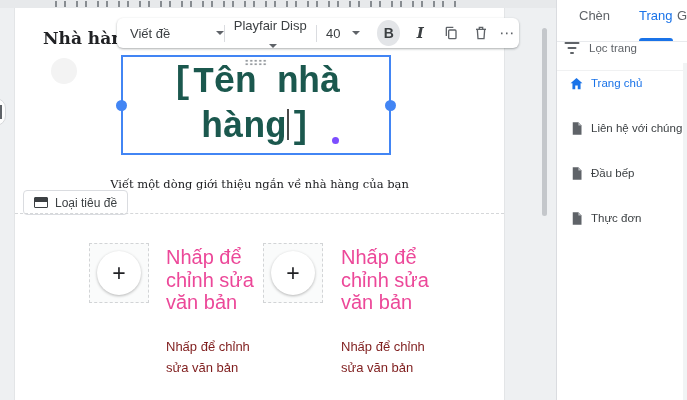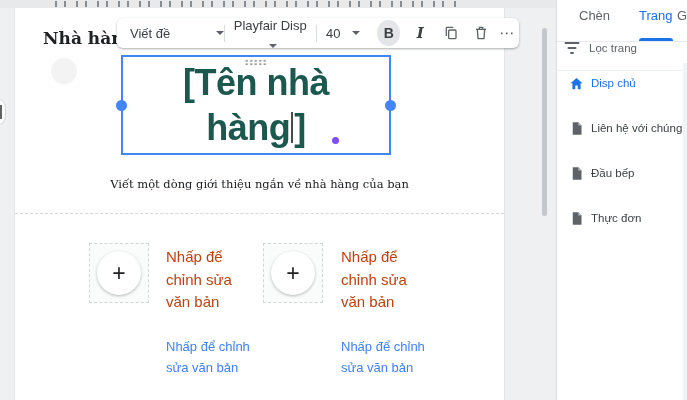--- a/index.html
+++ b/index.html
@@ -38,21 +38,21 @@
   .icon-btn { margin-left:7px; }
   .more-btn { margin-left:3px; font-size:15px; color:#5f6368; letter-spacing:1px; }
 
   
   .textbox { position:absolute; left:122px; top:57px; width:270px; height:100px;
     border:2px solid #4285f4; cursor:text; }
   .handle { position:absolute; width:11px; height:11px; border-radius:50%; background:#4285f4; top:43px; }
   .handle.left { left:-7px; } .handle.right { right:-7px; }
   .dragdots { position:absolute; left:50%; transform:translateX(-50%); top:2px; width:23px; height:7px;
     background-image:radial-gradient(#8d9297 1px, transparent 1.2px); background-size:4.5px 3.5px; cursor:grab; }
-  .title-text { width:100%; text-align:center; padding-top:3px; font-family:Liberation Sans, sans-serif;
+  .title-text { width:100%; text-align:center; padding-top:3px; font-family:Liberation Mono, monospace;
     font-weight:bold; font-size:36px; line-height:45px; color:#1b584e; letter-spacing:-0.5px; }
   .text-caret { display:inline-block; width:2px; height:31px; background:#4a4a4a; vertical-align:-3px; margin:0 1px; }
   .collab-dot { position:absolute; left:209px; top:80px; width:7px; height:7px; border-radius:50%; background:#7c4dff; }
 
   .subtitle { position:absolute; left:14px; top:163px; width:491px; text-align:center;
     font-family:"DejaVu Serif", serif; font-size:11.5px; color:#202124; cursor:text; }
 
   .header-type-btn { position:absolute; left:22px; top:190px; height:25px; padding:0 10px;
     background:#fff; border:1px solid #dadce0; border-radius:4px; display:flex; align-items:center; gap:7px; cursor:pointer; }
   .header-type-btn .hticon { width:14px; height:11px; border:1.5px solid #3c4043; border-radius:1px; position:relative; }
@@ -61,25 +61,25 @@
 
   .section-divider { position:absolute; left:14px; top:213px; width:491px; border-top:1px dashed #d5d7d9; }
 
   
   .dash-square { position:absolute; width:60px; height:60px; top:243px; background:#fafbfb;
     border:1px dashed #d2d4d6; display:flex; align-items:center; justify-content:center; }
   .sq-a { left:88px; } .sq-b { left:262px; }
   .plus-circle { width:44px; height:44px; border-radius:50%; background:#fff;
     box-shadow:0 1px 3px rgba(0,0,0,.28); display:flex; align-items:center; justify-content:center;
     font-size:23px; font-weight:300; color:#202124; cursor:pointer; }
-  .teal-text { position:absolute; top:246px; width:95px; font-size:15px; line-height:22.5px;
-    font-weight:500; color:#c2410c; cursor:text; }
+  .teal-text { position:absolute; top:246px; width:95px; font-size:20px; line-height:22.5px;
+    font-weight:500; color:#ec4899; cursor:text; }
   .tt-a { left:165px; } .tt-b { left:340px; }
   .gray-text { position:absolute; top:336px; width:110px; font-size:13px; line-height:21px;
-    color:#3b82f6; cursor:text; }
+    color:#7f1d1d; cursor:text; }
   .gt-a { left:165px; } .gt-b { left:340px; }
 
   
   .edge-btn { position:absolute; left:-14px; top:98px; width:20px; height:28px; border-radius:10px;
     background:#fdfdfd; border:1px solid #d7d9db; cursor:pointer; }
   .edge-btn::after { content:""; position:absolute; right:3px; top:6px; width:2px; height:14px; background:#5f6368; }
 
   
   .scroll-thumb { position:absolute; left:542px; top:28px; width:5px; height:188px;
     background:#c4c7cb; border-radius:3px; cursor:pointer; }
@@ -124,20 +124,24 @@
       <div class="handle right"></div>
       <div class="title-text">
         <span>[Tên nhà</span><br>
         <span>hàng</span><span class="text-caret"></span><span>]</span>
       </div>
       <div class="collab-dot"></div>
     </div>
 
     <div class="subtitle" style="left:0; top:169px; width:489px;">Viết một dòng giới thiệu ngắn về nhà hàng của bạn</div>
 
+    <div class="header-type-btn" style="left:8px; top:182px;">
+      <span class="hticon"></span>
+      <span class="htlabel">Loại tiêu đề</span>
+    </div>
 
     <div class="section-divider" style="left:0; top:205px; width:489px;"></div>
 
     <div class="dash-square sq-a" style="left:74px; top:235px;">
       <div class="plus-circle">
         <span>+</span>
       </div>
     </div>
     <div class="teal-text tt-a" style="left:151px; top:238px;">
       <span>Nhấp để</span><br>
@@ -222,21 +226,21 @@
           <i></i>
           <i></i>
         </span>
       <span class="filter-ph">Lọc trang</span>
     </div>
     <div class="page-list">
       <div class="page-item active">
         <svg class="picon" viewBox="0 0 24 24">
           <path d="M12 3l9.5 8.5h-3V21h-4.5v-6h-4v6H5.5v-9.5h-3z" fill="#1a73e8"></path>
         </svg>
-        <span class="plabel">Disp chủ</span>
+        <span class="plabel">Trang chủ</span>
       </div>
       <div class="page-item">
         <svg class="picon" viewBox="0 0 24 24">
           <path d="M6 2h9l5 5v15H6z" fill="#5f6368"></path>
             <path d="M15 2l5 5h-5z" fill="#b9bcc0"></path>
         </svg>
         <span class="plabel">Liên hệ với chúng tôi</span>
       </div>
       <div class="page-item">
         <svg class="picon" viewBox="0 0 24 24">

